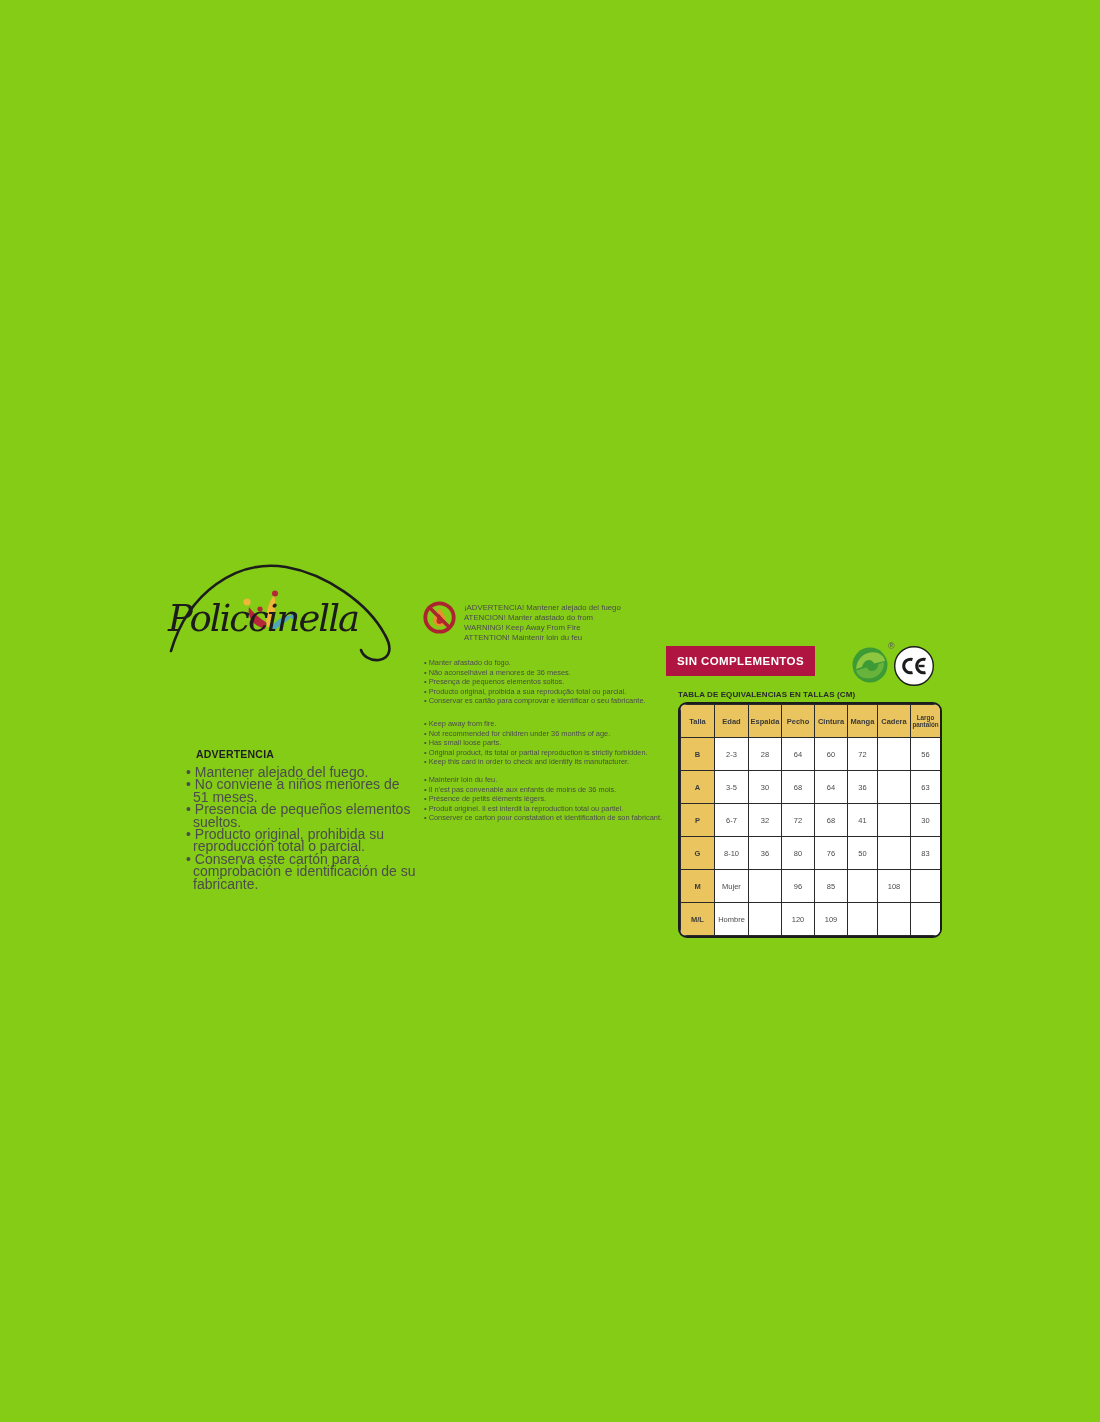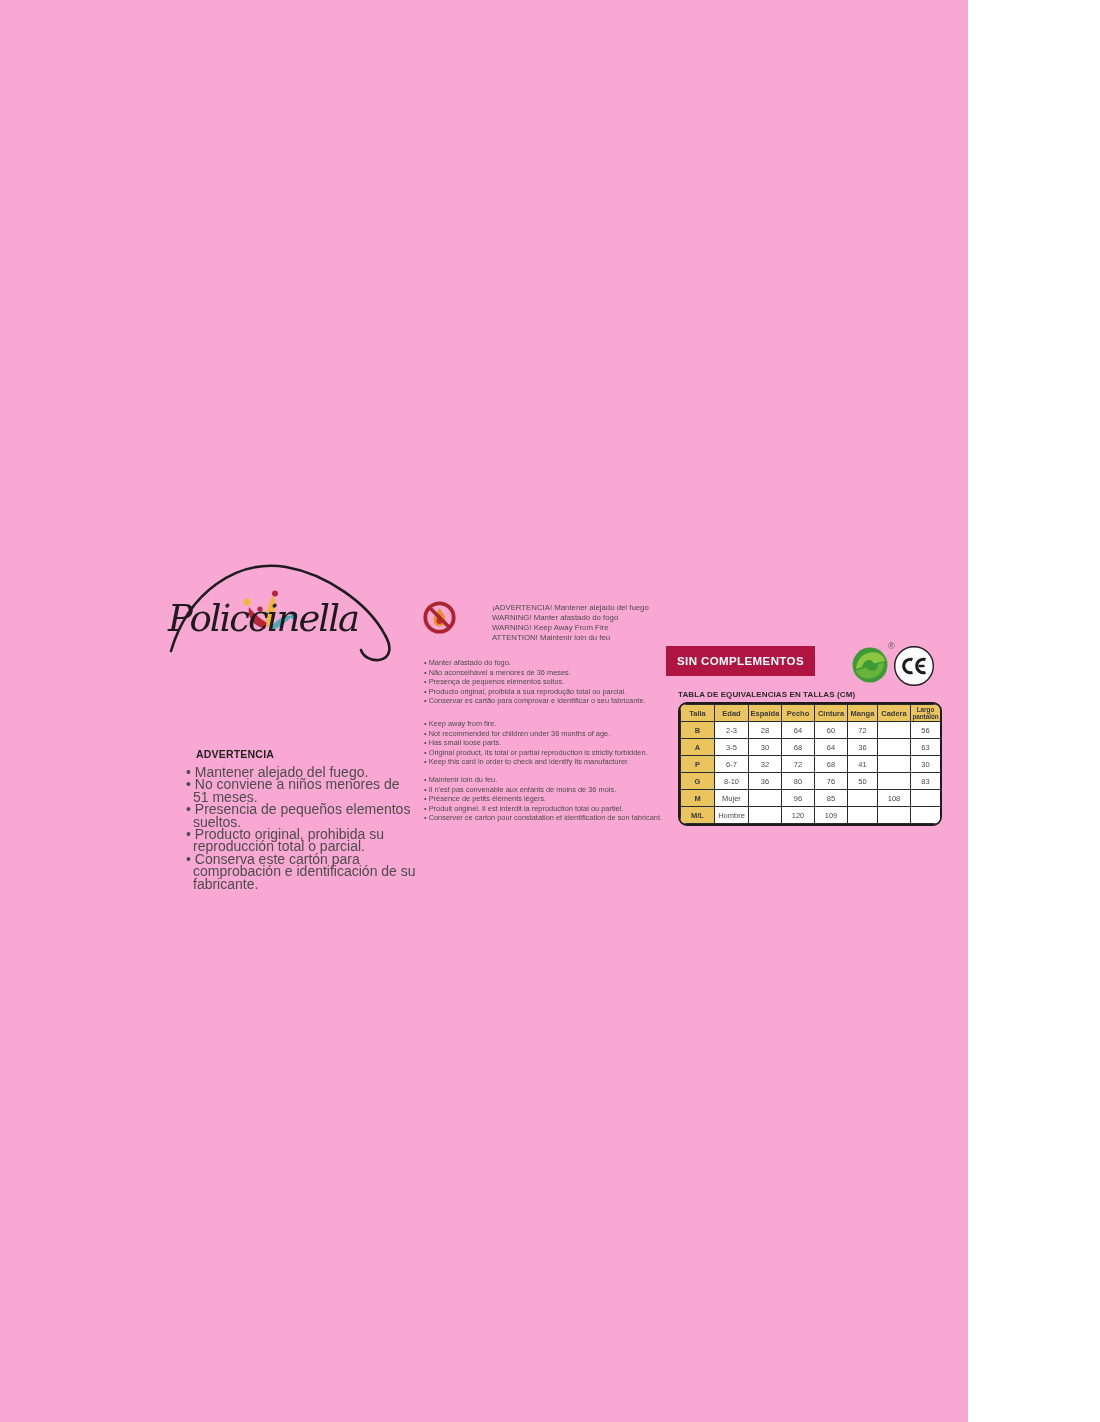--- a/index.html
+++ b/index.html
@@ -1,17 +1,17 @@
 <!DOCTYPE html>
 <html><head>
 <meta charset="utf-8">
 <style>
   html,body { margin:0; padding:0; background:#ffffff; }
   #page {
-    position:relative; width:968px; height:1422px; background:#f9a8d4;
+    position:relative; width:1100px; height:1422px; background:#84cc16;
     font-family:"Liberation Sans", sans-serif; overflow:hidden;
     color:#4c4c4c;
   }
   .abs { position:absolute; }
 
   
   .logo-block { left:168px; top:563px; width:232px; height:104px; }
   .logo-arc { position:absolute; left:0; top:0; width:232px; height:104px; }
   .logo-hat { position:absolute; left:70px; top:26px; width:62px; height:48px; z-index:1; }
   .logo-text {
@@ -24,21 +24,21 @@
   .address { left:190px; top:666px; width:230px; font-size:9.5px; line-height:15px; color:#4c4c4c; }
   .address .company { font-weight:bold; color:#2b2b2b; font-size:10px; }
   .adv-title { left:196px; top:748px; font-size:10.5px; font-weight:bold; color:#1f1f1f; letter-spacing:.2px; }
   .bullets { font-size:14px; line-height:12.4px; color:#4c4c4c; }
   .bullets .bullet-item { padding-left:7px; text-indent:-7px; }
   .bullets .bullet-item::before { content:"• "; }
   .adv-list { left:186px; top:766px; width:232px; }
 
   
   .nofire { left:423px; top:601px; width:33px; height:33px; }
-  .fire-lines { left:464px; top:603px; width:200px; font-size:7.8px; line-height:9.9px; color:#4c4c4c;margin-left:28px; }
+  .fire-lines { left:464px; top:603px; width:200px; font-size:7.8px; line-height:9.9px; color:#4c4c4c; }
   .mid-list { width:238px; font-size:7.4px; line-height:9.5px; }
   .mid-list .bullet-item { padding-left:6px; text-indent:-6px; }
   .pt-list { left:424px; top:658px; }
   .en-list { left:424px; top:719px; }
   .fr-list { left:424px; top:775px; }
 
   
   .banner {
     left:666px; top:646px; width:149px; height:30px; background:#B01441;
     color:#ffffff; font-weight:bold; font-size:11.5px; letter-spacing:.4px;
@@ -51,21 +51,21 @@
   .made-in { left:846px; top:686px; width:92px; text-align:center; font-size:10px; color:#3a3a3a;margin-top:31px; }
 
   .table-title { left:678px; top:690px; font-size:8px; font-weight:bold; color:#2a2a2a; letter-spacing:.1px; }
   .size-table-wrap {
     left:678px; top:702px; width:260px; border:2.5px solid #1c1c1c;
     border-radius:9px; overflow:hidden; background:#fff;
   }
   .size-table { width:100%; border-collapse:collapse; table-layout:fixed; }
   .size-table th, .size-table td {
     border:1px solid #2a2a2a; text-align:center; vertical-align:middle;
-    font-size:7.5px; height:16px; padding:0 1px; overflow:hidden;
+    font-size:7.5px; height:16px; padding:8px 1px; overflow:hidden;
   }
   .size-table th { background:#EAC45E; color:#3b3b3b; font-weight:bold; }
   .size-table th:last-child { font-size:6.3px; line-height:1.15; }
   .size-table td { color:#4a4a4a; background:#ffffff; }
   .size-table td:first-child { background:#EAC45E; color:#3b3b3b; font-weight:bold; }
 </style>
 </head>
 <body>
 
 <div id="page">
@@ -97,21 +97,21 @@
     </div>
 
   <svg class="abs nofire" viewBox="0 0 33 33" xmlns="http://www.w3.org/2000/svg">
     <path d="M16.5 7 C 13.5 12, 10.5 14, 10.5 19.5 A 6 6 0 0 0 22.5 19.5 C 22.5 14, 19.5 12, 16.5 7 Z" fill="#E8912D"></path>
     <path d="M16.5 13 C 15 16, 13.5 17, 13.5 20 A 3 3 0 0 0 19.5 20 C 19.5 17, 18 16, 16.5 13 Z" fill="#C22B2B"></path>
     <line x1="6" y1="6" x2="27" y2="27" stroke="#AC2430" stroke-width="3.6"></line>
     <circle cx="16.5" cy="16.5" r="14.2" stroke="#AC2430" stroke-width="3.8" fill="none"></circle>
   </svg>
   <div class="abs fire-lines">
       <div class="plain-line">¡ADVERTENCIA! Mantener alejado del fuego</div>
-      <div class="plain-line">WARNING! Manter afastado do fogo</div>
+      <div class="plain-line">ATENCION! Manter afastado do from</div>
       <div class="plain-line">WARNING! Keep Away From Fire</div>
       <div class="plain-line">ATTENTION! Maintenir loin du feu</div>
     </div>
 
   <div class="abs bullets mid-list pt-list">
       <div class="bullet-item">Manter afastado do fogo.</div>
       <div class="bullet-item">Não aconselhável a menores de 36 meses.</div>
       <div class="bullet-item">Presença de pequenos elementos soltos.</div>
       <div class="bullet-item">Producto original, proibida a sua reprodução total ou parcial.</div>
       <div class="bullet-item">Conservar es cartão para comprovar e identificar o seu fabricante.</div>

